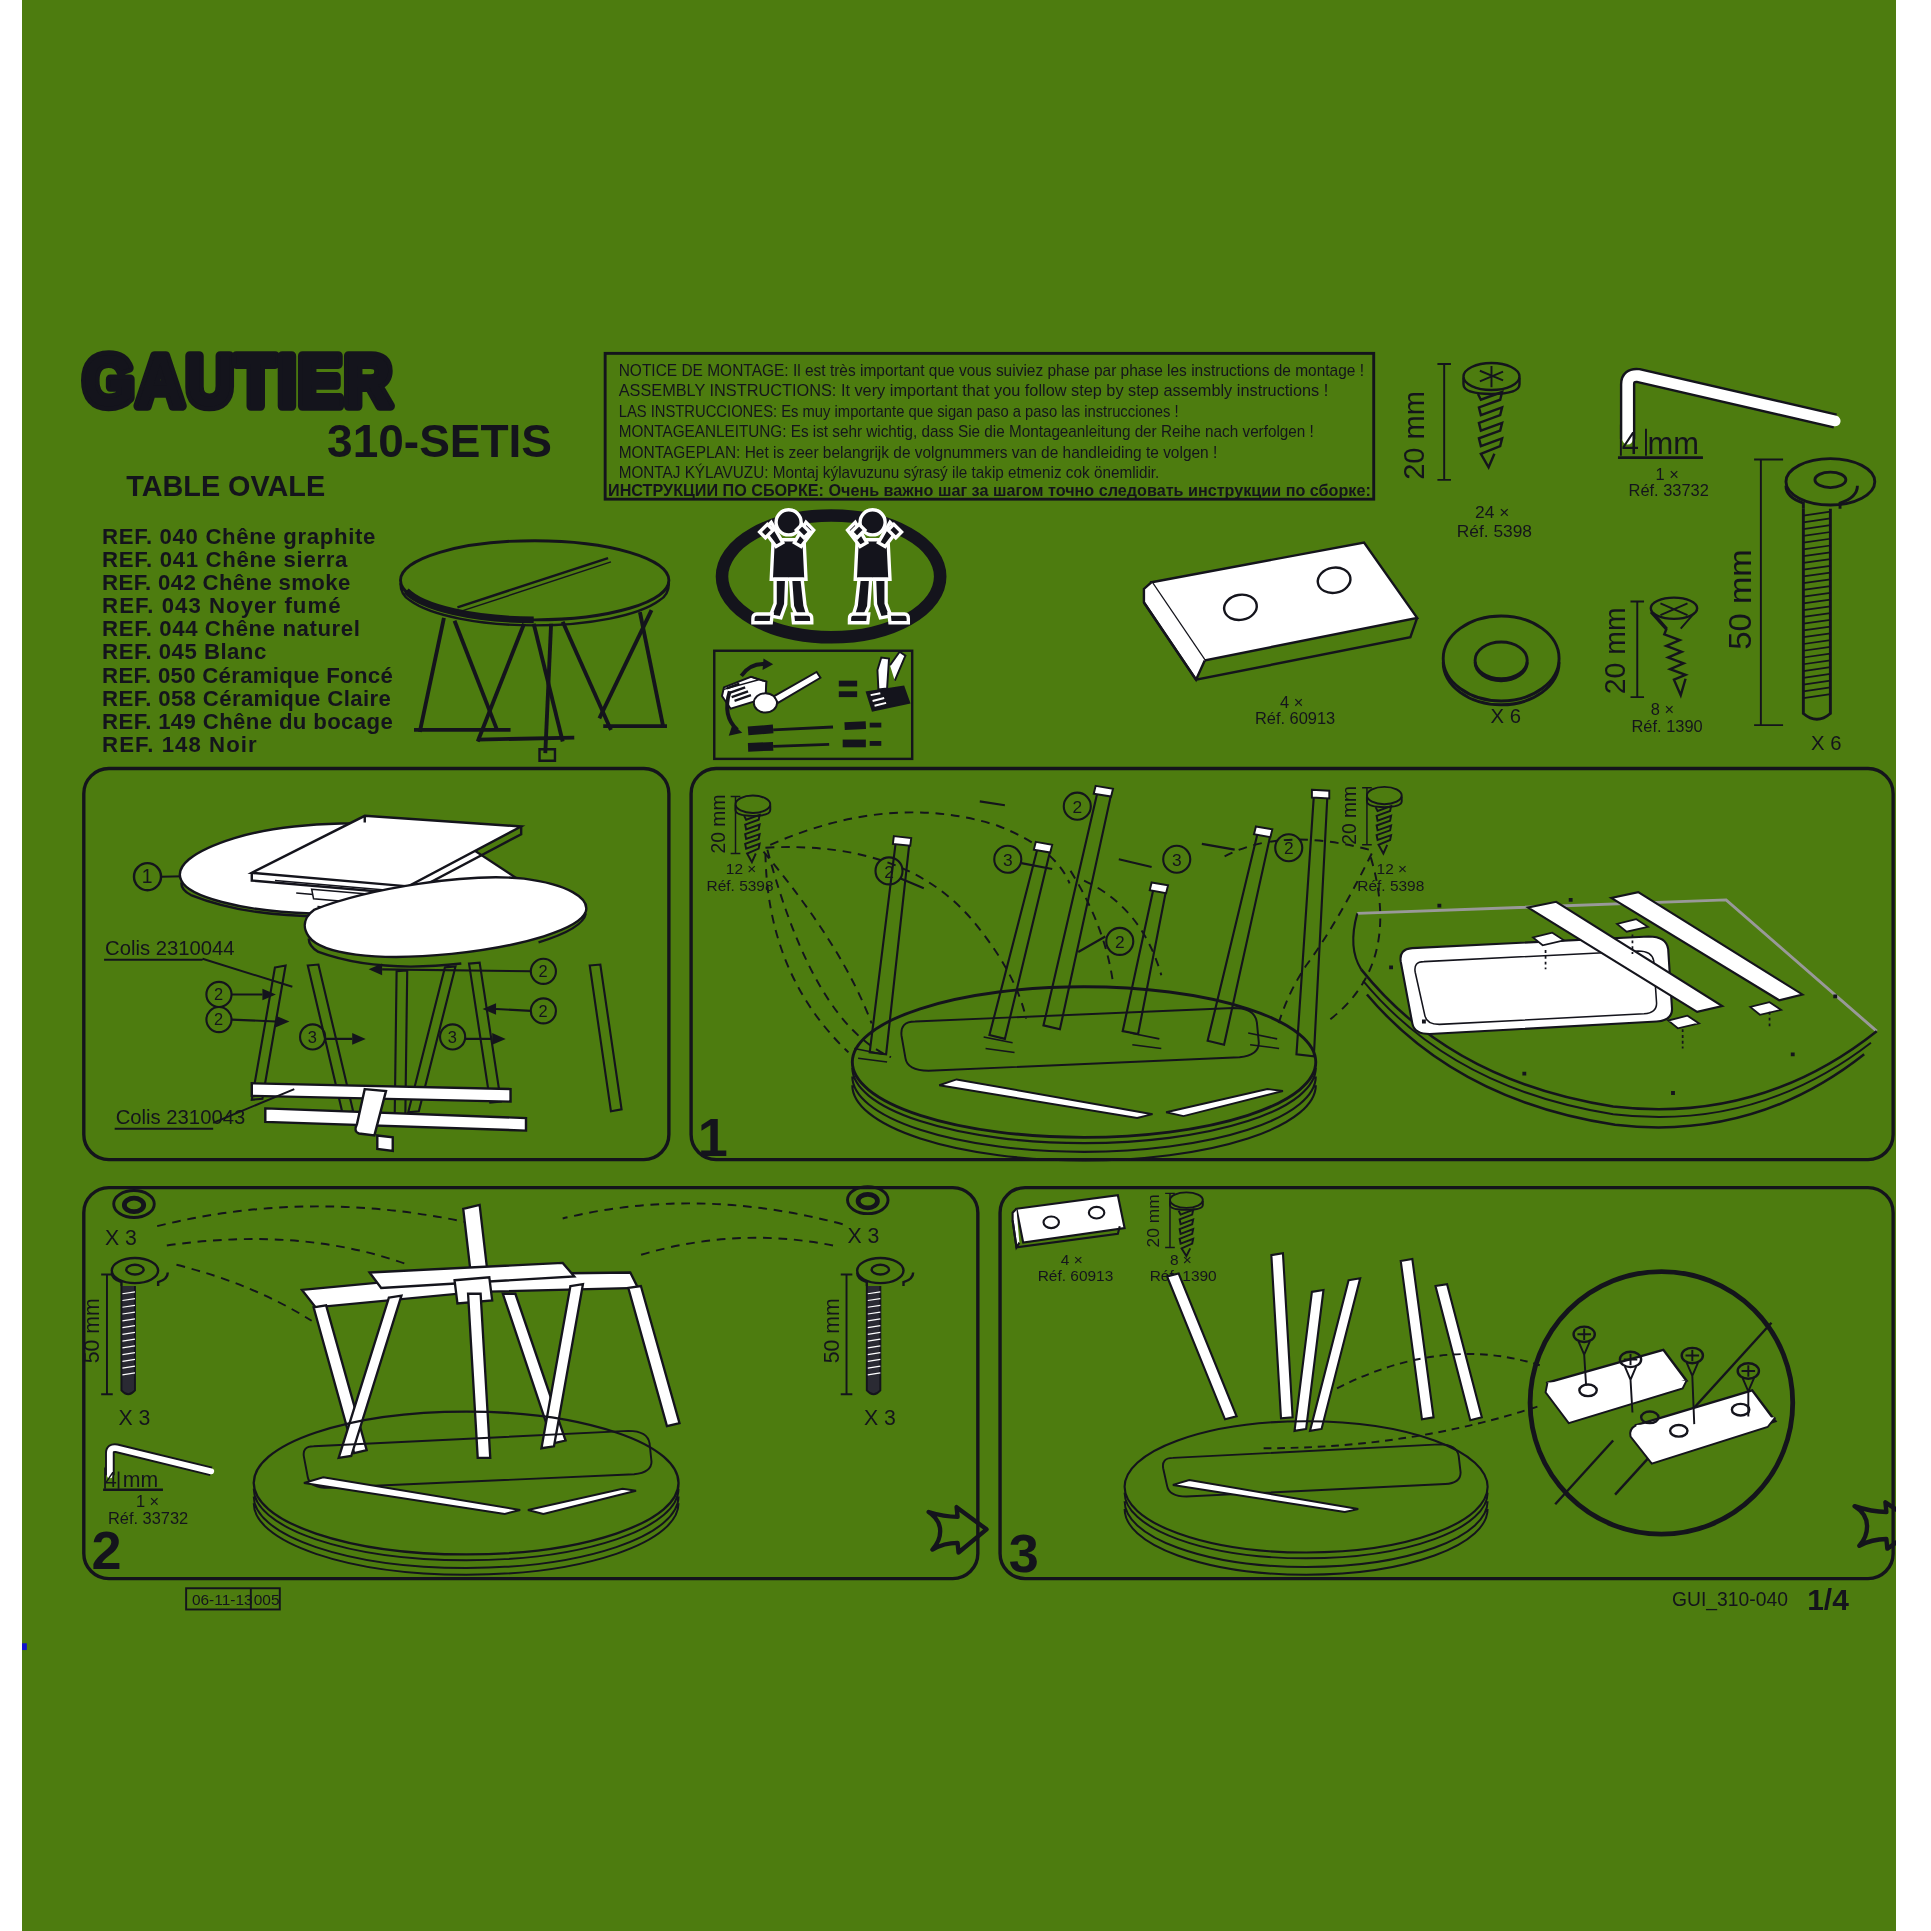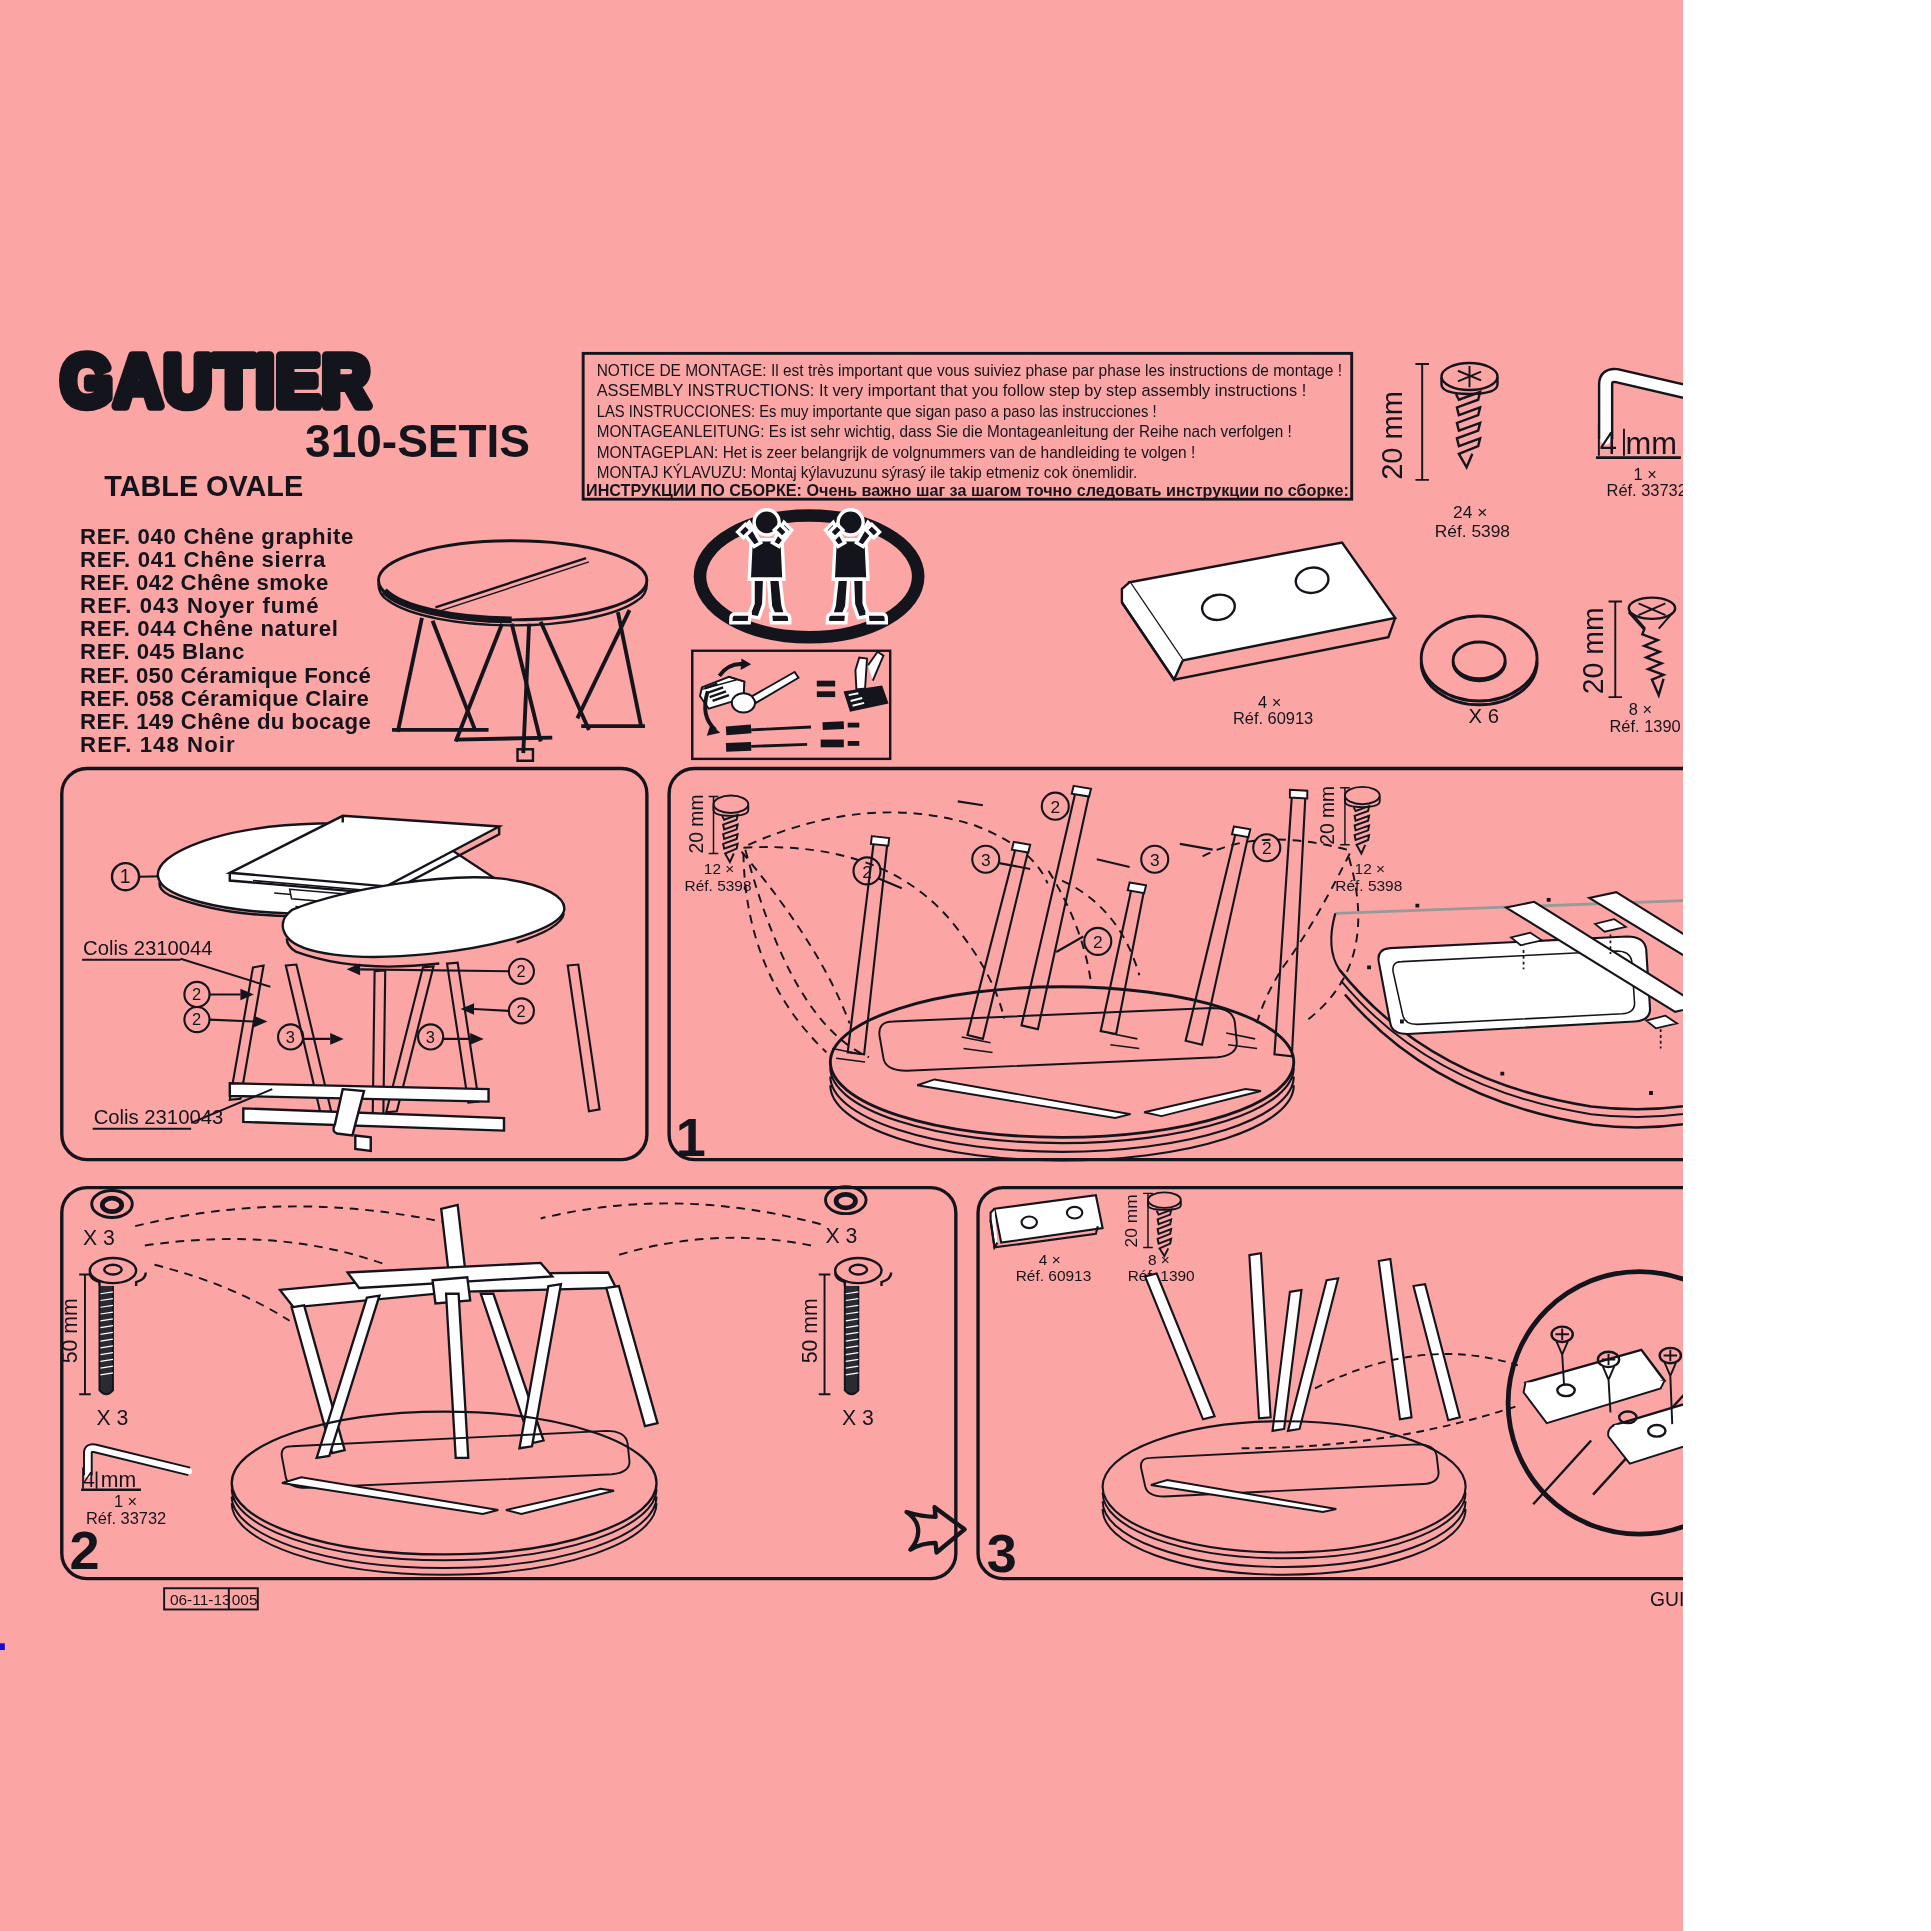--- a/index.html
+++ b/index.html
@@ -1,16 +1,16 @@
 <!DOCTYPE html>
 <html><head>
 <meta charset="utf-8">
 <style>
   html,body{margin:0;padding:0;background:#fff;}
-  #page{position:relative;width:1683px;height:1931px;background:#fca5a5;overflow:hidden;}
+  #page{position:relative;width:1874px;height:1931px;background:#4d7c0f;overflow:hidden;margin-left:22px;}
   svg{position:absolute;left:0;top:0;}
   text{font-family:"Liberation Sans", sans-serif;fill:#14141c;}
   .ln{stroke:#14141c;fill:none;}
 </style>
 </head>
 <body>
 <div id="page">
 <svg width="1931" height="1931" viewBox="0 0 2000 2000">
 
 <g id="header">

